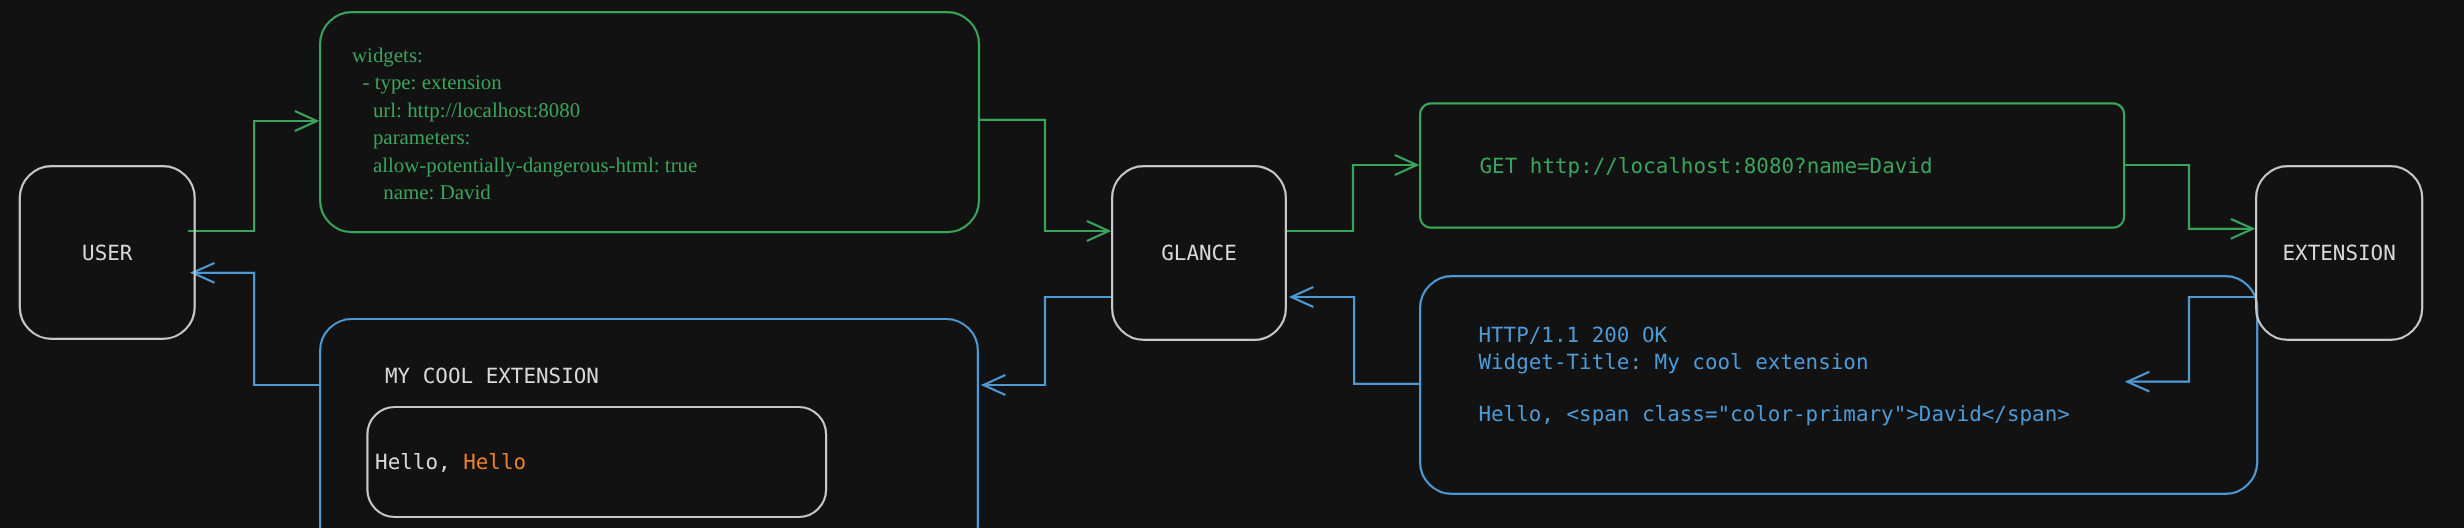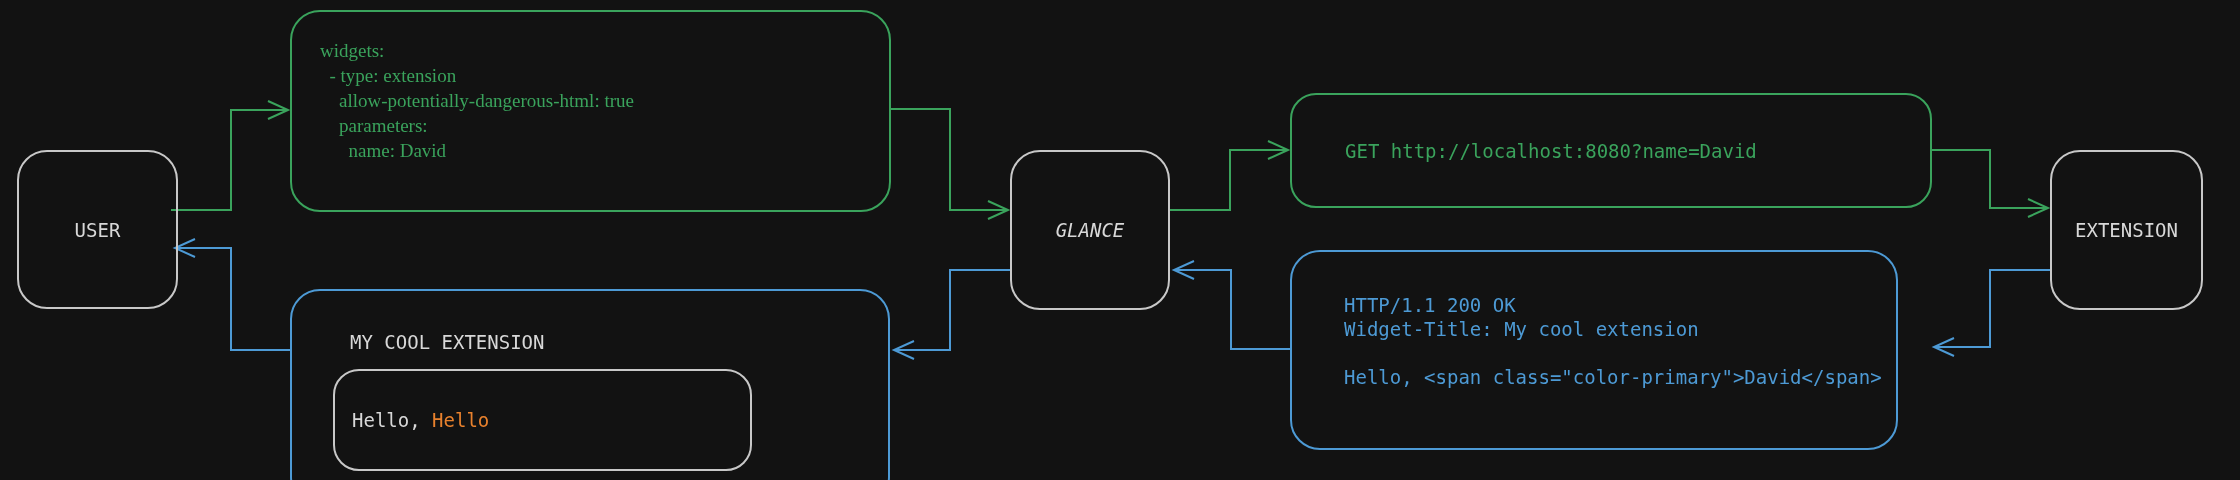--- a/index.html
+++ b/index.html
@@ -22,56 +22,56 @@
   #marker-green path{stroke:var(--c-green);fill:none;stroke-width:2;}
   #marker-blue path{stroke:var(--c-blue);fill:none;stroke-width:2;}
 
   .box,.node{position:absolute;box-sizing:border-box;background:transparent;}
   .node{
     border:2px solid var(--c-gray_border);border-radius:30px;
     display:flex;align-items:center;justify-content:center;
     color:var(--c-label_text);
   }
   #node-user{left:17px;top:150px;width:161px;height:159px;}
-  #node-glance{left:1010px;top:150px;width:160px;height:160px;font-style:italic;}
+  #node-glance{left:1010px;top:150px;width:160px;height:160px;}
   #node-extension{left:2050px;top:150px;width:153px;height:160px;}
 
   #config-box{
     left:290px;top:10px;width:601px;height:202px;
     border:2px solid var(--c-green);border-radius:30px;
     padding:26px 0 0 28px;color:var(--c-green);
   }
   #config-box .code-line{height:25px;line-height:25px;white-space:pre;font-family:Liberation Serif, serif;}
 
   #request-box{
     left:1290px;top:93px;width:642px;height:115px;
-    border:2px solid var(--c-green);border-radius:26px;
+    border:2px solid var(--c-green);border-radius:11px;
     display:flex;align-items:center;padding-left:53px;color:var(--c-green);
     white-space:pre;
   }
 
   #response-box{
-    left:1290px;top:250px;width:608px;height:200px;
+    left:1290px;top:250px;width:763px;height:200px;
     border:2px solid var(--c-blue);border-radius:30px;
     padding:41px 0 0 52px;color:var(--c-blue);
   }
   #response-box .code-line{height:24px;line-height:24px;white-space:pre;}
 
   #widget-box{
     left:290px;top:250px;width:600px;height:218px;
     border:2px solid var(--c-blue);border-radius:30px;margin-top:39px;
   }
   #widget-title{
     position:absolute;left:58px;top:39px;height:25px;line-height:25px;
     color:var(--c-label_text);white-space:pre;
   }
   #widget-inner-box{
     position:absolute;left:41px;top:78px;width:419px;height:102px;
     box-sizing:border-box;border:2px solid var(--c-gray_border);border-radius:26px;
-    display:flex;align-items:center;padding-left:17px;white-space:pre;
+    display:flex;align-items:center;padding-left:6px;white-space:pre;
     color:var(--c-label_text);
   }
   .orange{color:var(--c-orange);}
 </style>
 </head>
 <body>
 
 <div class="canvas">
 
   <svg class="connectors" viewBox="0 0 2240 480" xmlns="http://www.w3.org/2000/svg">
@@ -93,22 +93,23 @@
     <path class="blue-line" d="M 290 350 H 231 V 248 H 175" marker-end="url(#marker-blue)"></path>
   </svg>
 
   <div class="node" id="node-user">
     <span>USER</span>
   </div>
 
   <div class="box" id="config-box">
     <div class="code-line">widgets:</div>
     <div class="code-line">  - type: extension</div>
+    <div class="code-line">    url: http://localhost:8080</div>
+    <div class="code-line">    parameters:</div>
     <div class="code-line">    allow-potentially-dangerous-html: true</div>
-    <div class="code-line">    parameters:</div>
     <div class="code-line">      name: David</div>
   </div>
 
   <div class="node" id="node-glance">
     <span>GLANCE</span>
   </div>
 
   <div class="box" id="request-box">
     <span>GET http://localhost:8080?name=David</span>
   </div>

